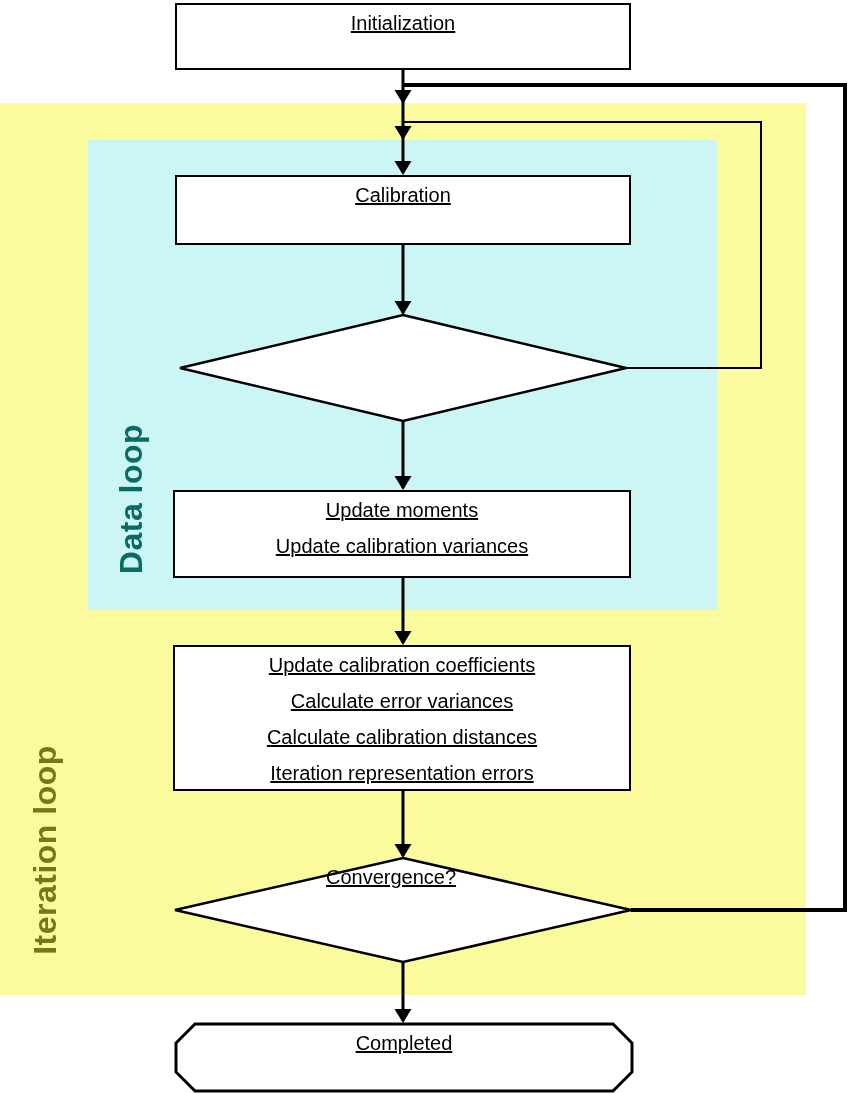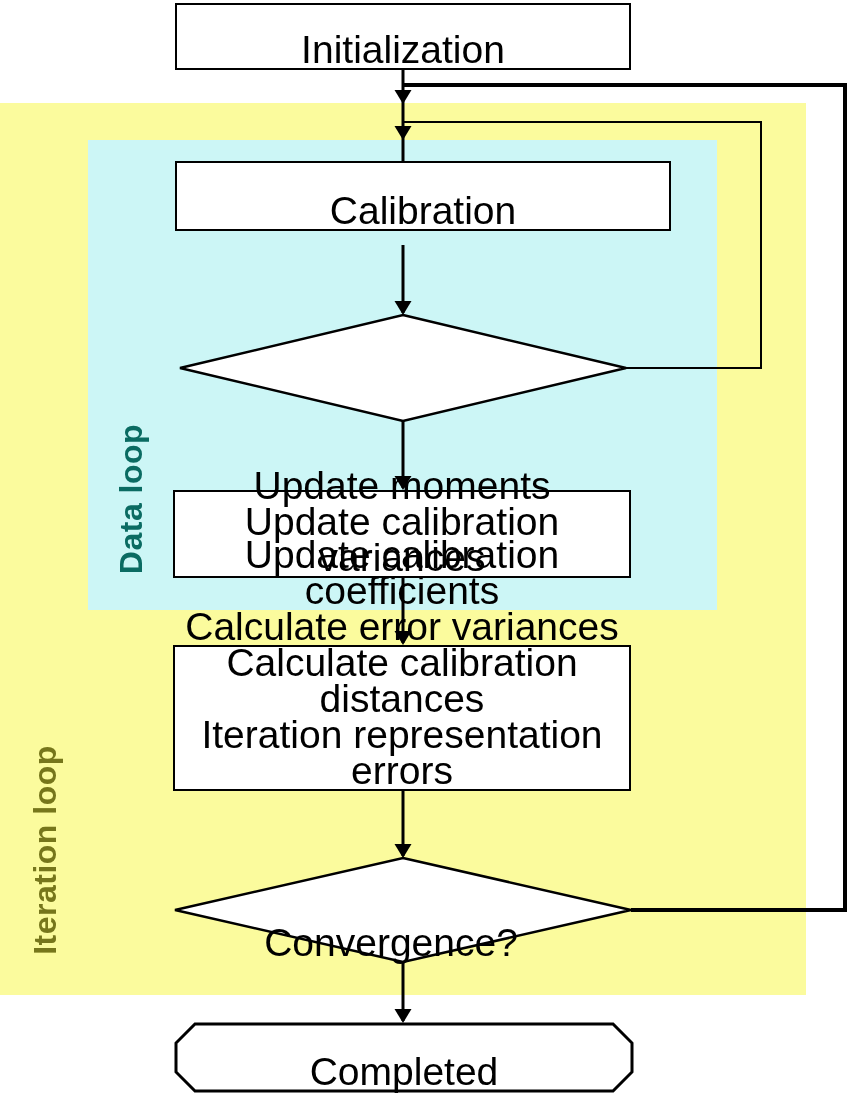--- a/index.html
+++ b/index.html
@@ -59,34 +59,35 @@
   svg.connectors .shape {
     fill: var(--node-fill, #ffffff);
     stroke: var(--line, #000000);
   }
   .node {
     position: absolute;
     box-sizing: border-box;
     display: flex;
     flex-direction: column;
     align-items: center;
-    justify-content: flex-end;
+    justify-content: flex-start;
     text-align: center;
-    font-size: 39px;
+    font-size: 20px;
     line-height: 36px;
+    text-decoration: underline;
   }
   .node.box {
     background: var(--node-fill, #ffffff);
     border: 2.5px solid var(--line, #000000);
   }
   .node.shape-text {
     pointer-events: none;
   }
   .node-initialization { left: 175px; top: 3px;   width: 456px; height: 67px; }
-  .node-calibration    { left: 175px; top: 161px; width: 496px; height: 70px; }
+  .node-calibration    { left: 175px; top: 175px; width: 456px; height: 70px; }
   .node-update         { left: 173px; top: 490px; width: 458px; height: 88px; }
   .node-calculate      { left: 173px; top: 645px; width: 458px; height: 146px; }
   .node-sigma-text       { left: 181px; top: 316px; width: 444px; height: 104px; }
   .node-convergence-text { left: 164px; top: 859px; width: 454px; height: 102px; }
   .node-completed-text   { left: 177px; top: 1025px; width: 454px; height: 65px; }
 </style>
 </head>
 <body>
 
 <div class="canvas">

